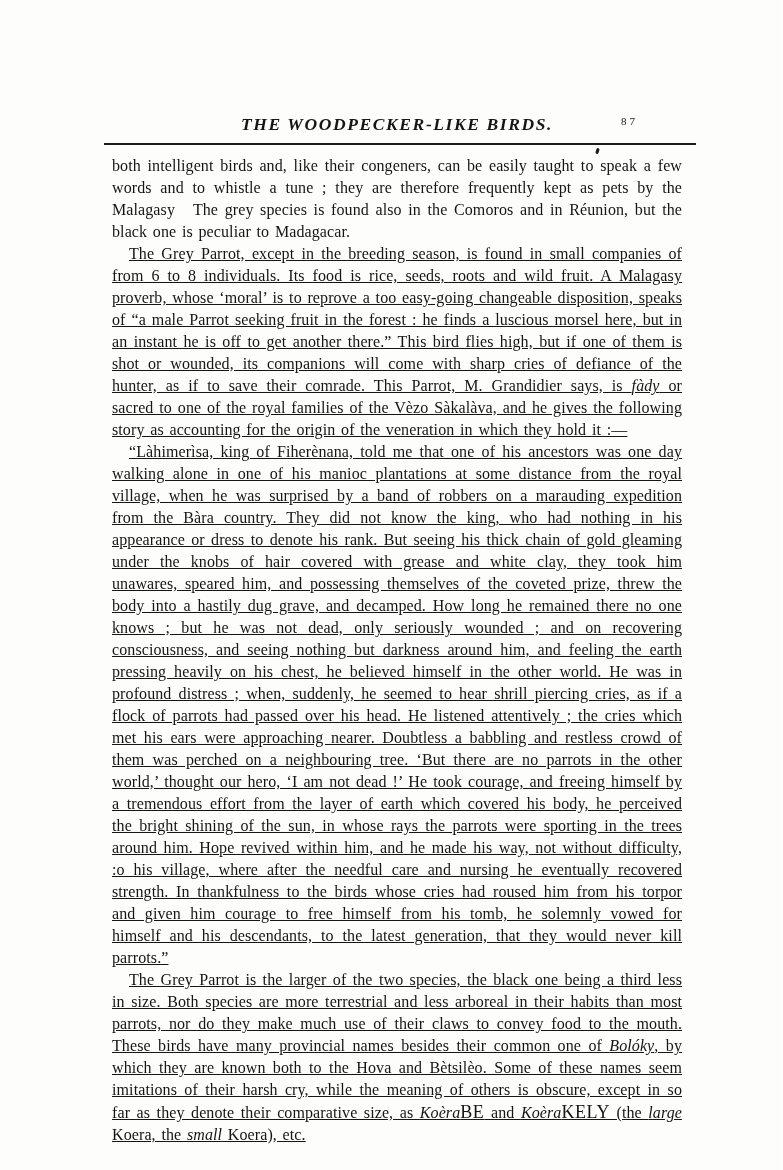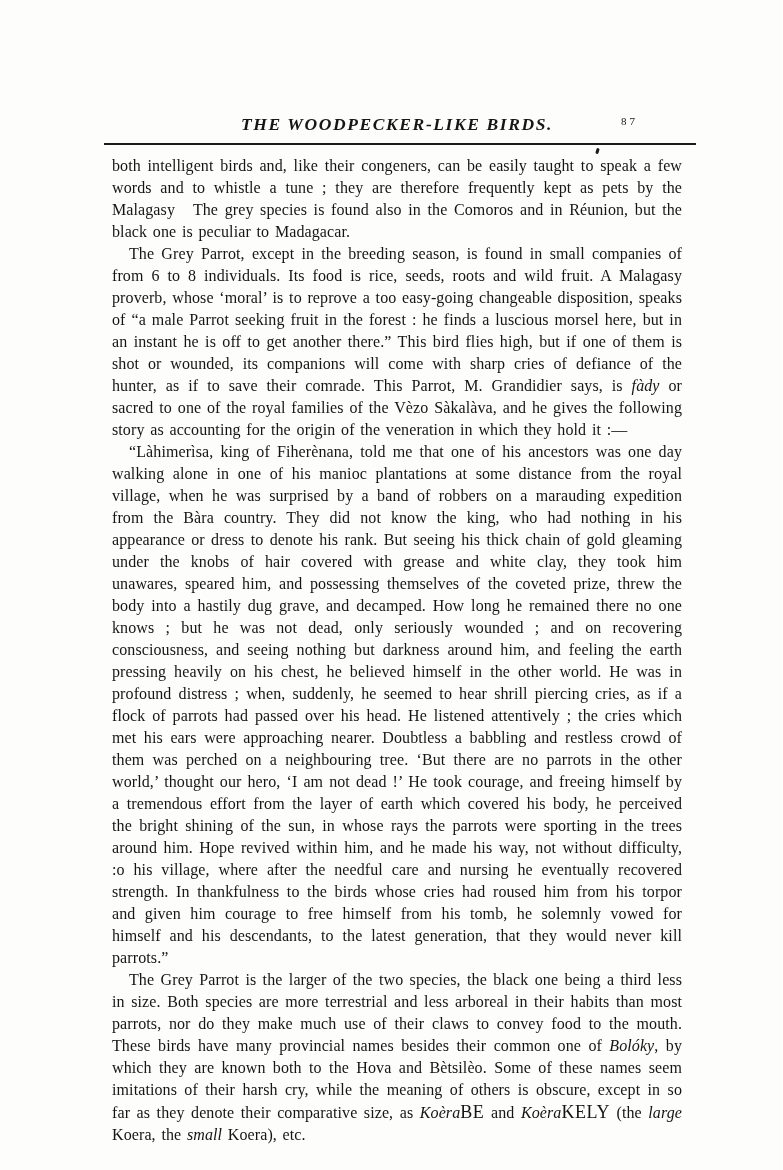--- a/index.html
+++ b/index.html
@@ -72,20 +72,21 @@
     text-align: justify;
     word-spacing: 1.6px;
     letter-spacing: 0.1px;
   }
   .body-text p {
     margin: 0;
     padding: 0;
   }
   .body-text p.indent {
     text-indent: 17px;
+    text-decoration: underline;
   }
   .it {
     font-style: italic;
   }
   .sc {
     font-size: 18px;
     letter-spacing: 0.6px;
   }
 </style>
 </head>

